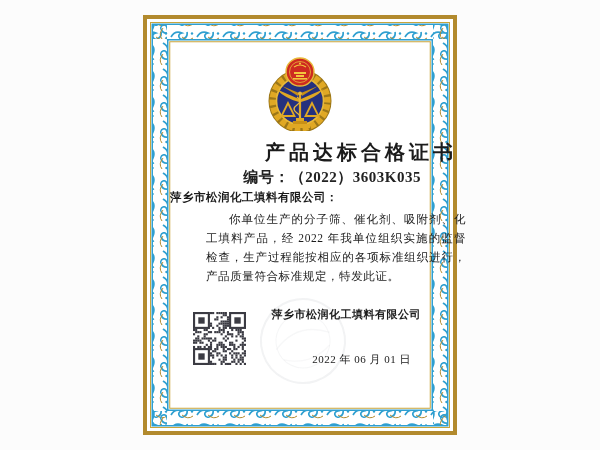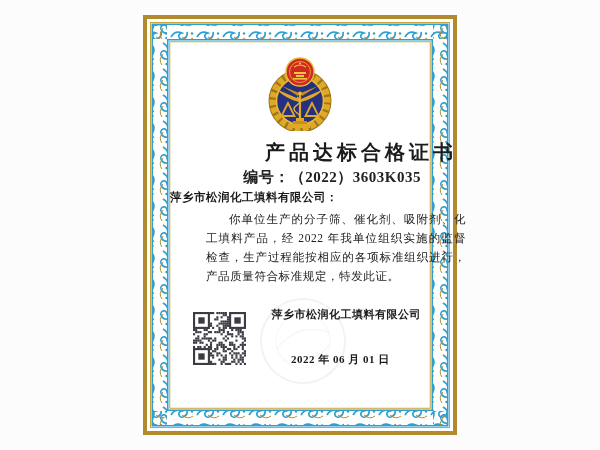--- a/index.html
+++ b/index.html
@@ -47,21 +47,21 @@
   .qr {
     position:absolute; left:50px; top:297px; width:53px; height:53px;
   }
   .issuer {
     position:absolute; right:36px; top:292px;
     font-size:11px; font-weight:700; color:#1b1b1b;
     letter-spacing:0.5px;
   }
   .issue-date {
     position:absolute; left:148px; top:337px; width:120px;
-    text-align:left; font-size:11px; font-weight:700; color:#1b1b1b;
+    text-align:right; font-size:11px; font-weight:400; color:#1b1b1b;
     letter-spacing:0.5px;
   }
   .seal-watermark {
     position:absolute; left:112px; top:278px; width:96px; height:96px;
     opacity:0.6; pointer-events:none;
   }
 </style>
 </head>
 <body>
 

